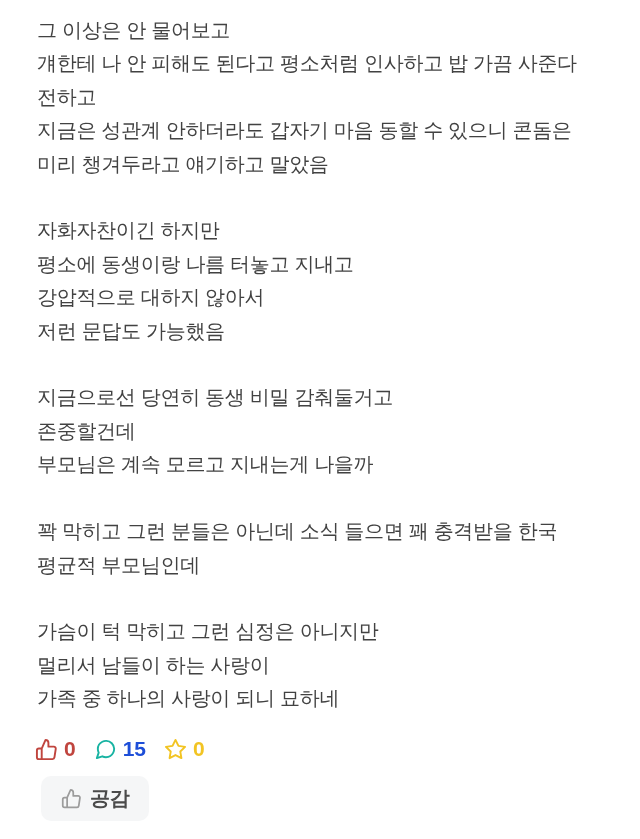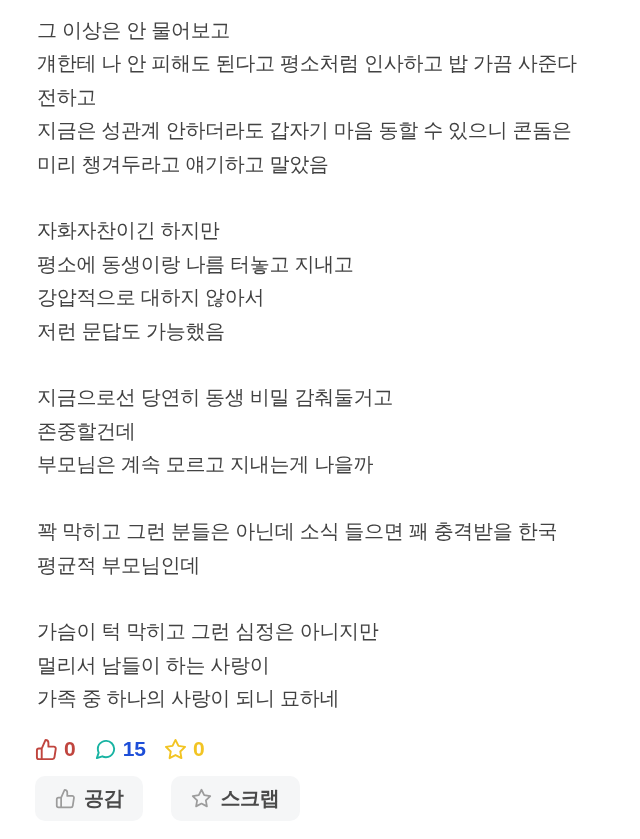--- a/index.html
+++ b/index.html
@@ -53,23 +53,23 @@
     font-size: 21px;
     font-weight: 700;
     letter-spacing: 0;
   }
   .count-like   { color: #c0453e; }
   .count-comment{ color: #1d4ed8; }
   .count-scrap  { color: #f2c423; }
   .actions-row {
     position: absolute;
     top: 776px;
-    left: 35px;
+    left: 41px;
     display: flex;
-    gap: 28px;
+    gap: 13px;
   }
   .action-btn {
     display: flex;
     align-items: center;
     gap: 8px;
     height: 45px;
     padding: 0 20px;
     background: #f5f6f7;
     border: none;
     border-radius: 10px;
@@ -142,22 +142,16 @@
 
   <div class="actions-row">
 
     <button class="action-btn">
       <svg viewBox="0 0 24 24" fill="none" stroke="#9c9c9c" stroke-width="2" stroke-linecap="round" stroke-linejoin="round">
         <path d="M14 9V5a3 3 0 0 0-3-3l-4 9v11h11.28a2 2 0 0 0 2-1.7l1.38-9a2 2 0 0 0-2-2.3zM7 22H4a2 2 0 0 1-2-2v-7a2 2 0 0 1 2-2h3"></path>
       </svg>
       <span class="action-label">공감</span>
     </button>
 
-    <button class="action-btn">
-      <svg viewBox="0 0 24 24" fill="none" stroke="#9c9c9c" stroke-width="2" stroke-linecap="round" stroke-linejoin="round">
-        <path d="M12 2l3.09 6.26L22 9.27l-5 4.87 1.18 6.88L12 17.77l-6.18 3.25L7 14.14 2 9.27l6.91-1.01L12 2z"></path>
-      </svg>
-      <span class="action-label">스크랩</span>
-    </button>
 
   </div>
 
 </div>
 
 </body></html>

